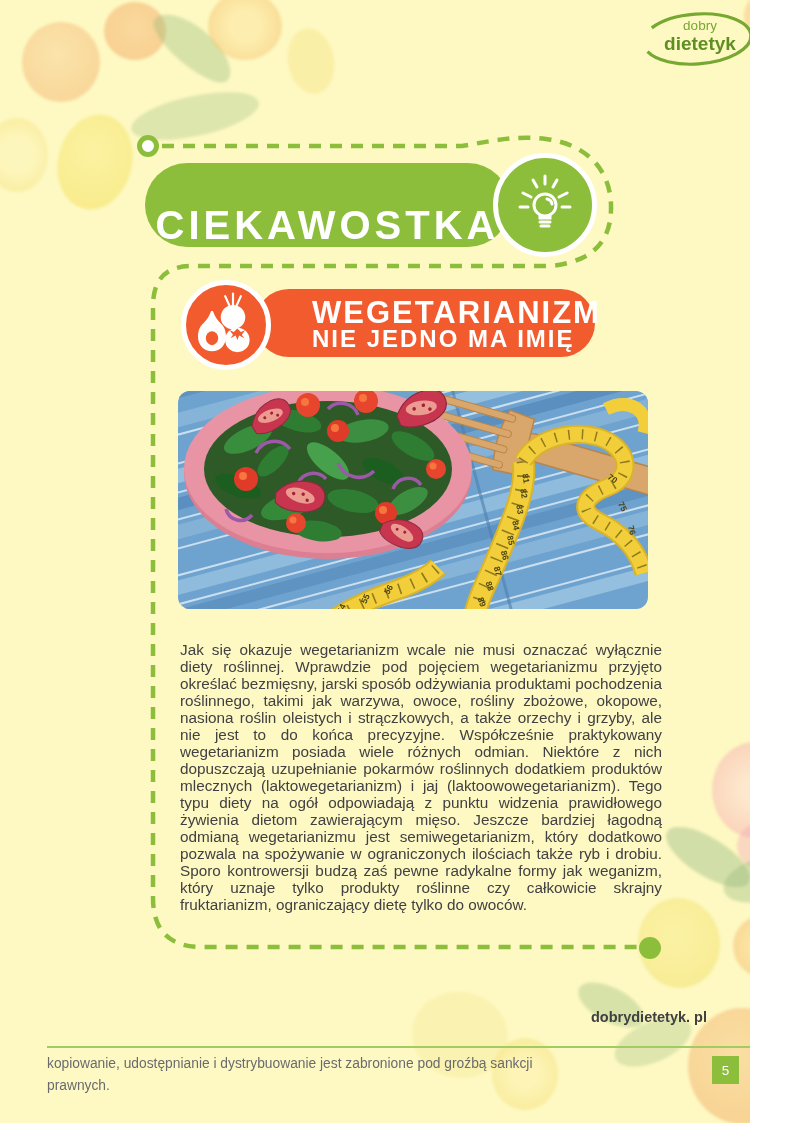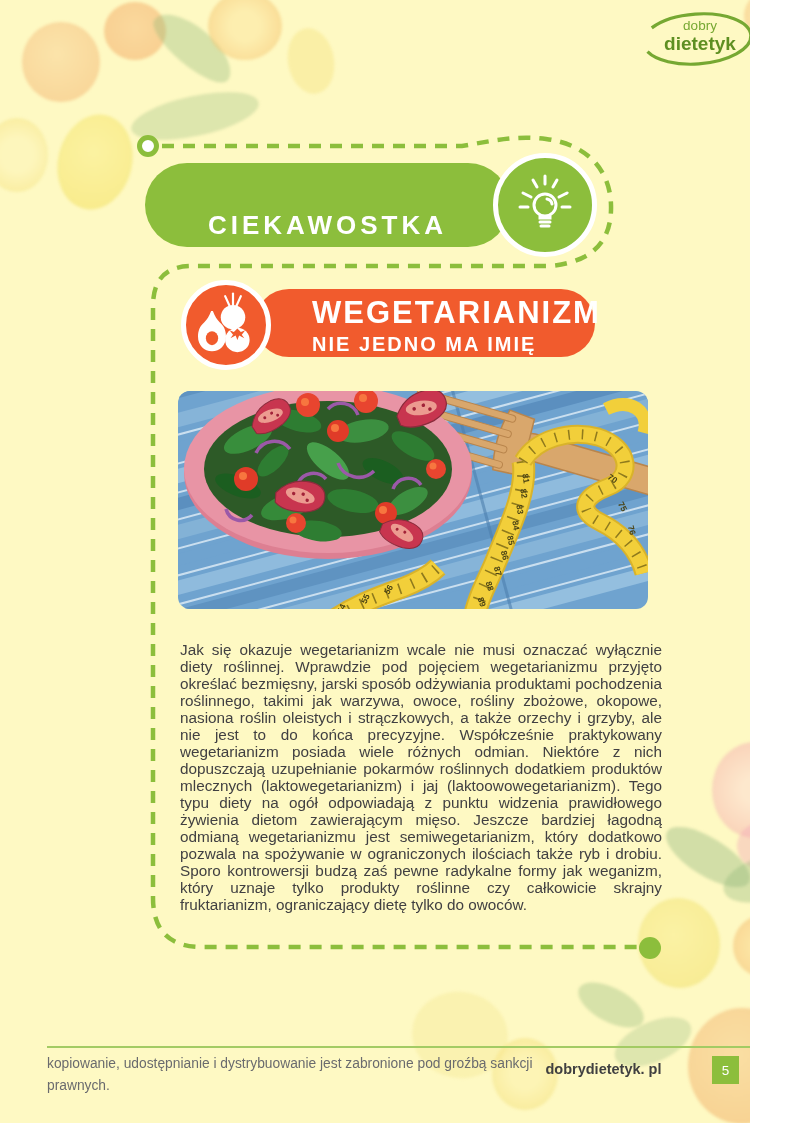--- a/index.html
+++ b/index.html
@@ -8,41 +8,41 @@
   
   .decor{position:absolute;inset:0;pointer-events:none;filter:blur(1.5px);}
   .decor div{position:absolute;border-radius:50%;}
   
   .frame-svg{position:absolute;left:0;top:0;pointer-events:none;}
   
   .logo{position:absolute;left:638px;top:6px;width:124px;height:66px;}
   
   .banner{position:absolute;left:145px;top:163px;width:365px;height:84px;
           background:#8CBE3C;border-radius:42px;display:flex;align-items:center;justify-content:center;}
-  .banner .title{color:#fff;font-weight:800;font-size:26px;letter-spacing:4px;margin-top:40px;}
+  .banner .title{color:#fff;font-weight:800;font-size:40px;letter-spacing:4px;margin-top:40px;}
   .bulb-circle{position:absolute;left:493px;top:153px;width:94px;height:94px;border-radius:50%;
                background:#8CBE3C;border:5px solid #ffffff;display:flex;align-items:center;justify-content:center;}
   
   .topic{position:absolute;left:255px;top:289px;width:340px;height:68px;background:#F15B2D;
          border-radius:34px;color:#fff;}
   .topic .l1{position:absolute;left:57px;top:6px;font-weight:800;font-size:31px;letter-spacing:2px;}
-  .topic .l2{position:absolute;left:57px;top:44px;font-weight:800;font-size:20px;letter-spacing:2px;}
+  .topic .l2{position:absolute;left:57px;top:36px;font-weight:800;font-size:24px;letter-spacing:2px;}
   .veg-circle{position:absolute;left:181px;top:280px;width:80px;height:80px;border-radius:50%;
               background:#F15B2D;border:5px solid #ffffff;display:flex;align-items:center;justify-content:center;}
   
   .photo{position:absolute;left:178px;top:391px;width:470px;height:218px;border-radius:12px;overflow:hidden;}
   .photo svg{display:block;}
   
   .article{position:absolute;left:180px;top:641px;width:482px;color:#414042;
            font-size:15.3px;line-height:17px;text-align:justify;}
   
   .footer-line{position:absolute;left:47px;top:1046px;width:747px;height:2px;background:#A3CB64;}
   .footer-notice{position:absolute;left:47px;top:1053px;width:534px;color:#6A6B6E;
                  font-size:13.8px;line-height:21.5px;}
-  .footer-site{position:absolute;left:500px;top:1061px;width:207px;text-align:center;
+  .footer-site{position:absolute;left:500px;top:1009px;width:207px;text-align:right;
                color:#404041;font-weight:bold;font-size:14.5px;}
   .page-num{position:absolute;left:712px;top:1056px;width:27px;height:28px;background:#8CBE3C;
             color:#fff;font-size:13.5px;display:flex;align-items:center;justify-content:center;}
   .page-tab{position:absolute;left:752px;top:1056px;width:42px;height:28px;background:#8CBE3C;}
 </style>
 </head>
 <body>
 
 <div class="page">
 

